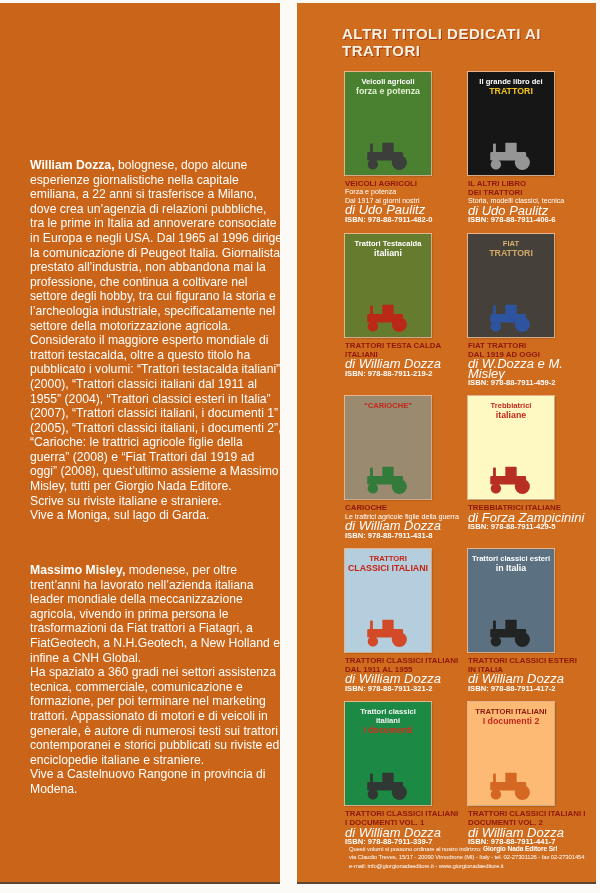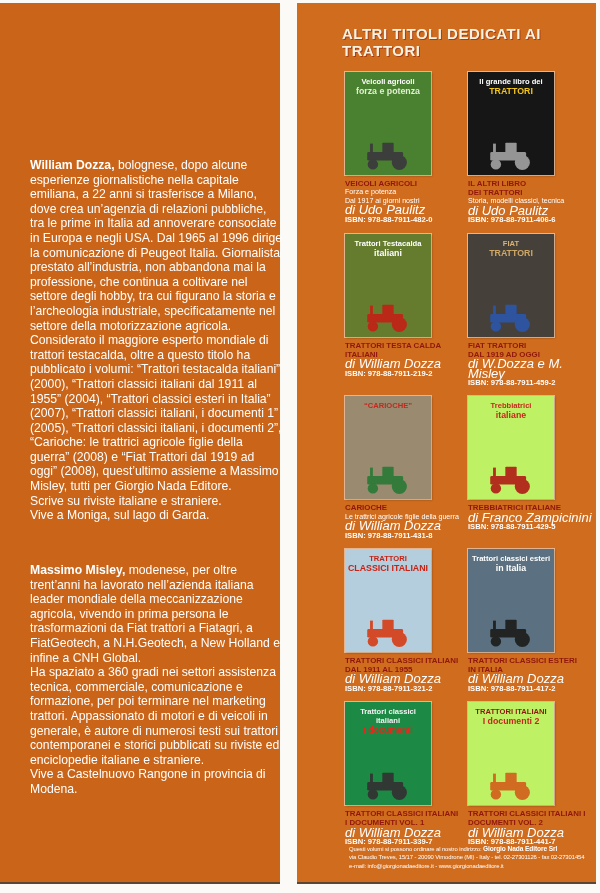--- a/index.html
+++ b/index.html
@@ -154,35 +154,35 @@
         </div>
         <div class="cap">
           <div class="cap-title">CARIOCHE</div>
           <div class="cap-sub">Le trattrici agricole figlie della guerra</div>
           <div class="cap-author">di William Dozza</div>
           <div class="cap-isbn">ISBN: 978-88-7911-431-8</div>
         </div>
       </div>
 
       <div class="book">
-        <div class="cover" style="background: #bef264;">
+        <div class="cover" style="background: #fef9c3;">
           <div class="cl1" style="color: rgb(197, 40, 28);">Trebbiatrici</div>
           <div class="cl2" style="color: rgb(197, 40, 28);">italiane</div>
           <svg class="tractor" viewBox="0 0 60 36" fill="#b3251a">
               <rect x="8" y="16" width="38" height="9" rx="1.5"></rect>
               <rect x="24" y="6" width="12" height="12" rx="1"></rect>
               <rect x="11" y="7" width="3" height="9"></rect>
               <circle cx="42" cy="27" r="8"></circle>
               <circle cx="14" cy="29" r="5.5"></circle>
             </svg>
         </div>
         <div class="cap">
           <div class="cap-title">TREBBIATRICI ITALIANE</div>
 
-          <div class="cap-author">di Franco Zampicinini</div>
+          <div class="cap-author">di Forza Zampicinini</div>
           <div class="cap-isbn">ISBN: 978-88-7911-429-5</div>
         </div>
       </div>
 
       <div class="book">
         <div class="cover" style="background: rgb(181, 206, 221);">
           <div class="cl1" style="color: rgb(197, 35, 21);">TRATTORI</div>
           <div class="cl2" style="color: rgb(197, 35, 21);">CLASSICI ITALIANI</div>
           <svg class="tractor" viewBox="0 0 60 36" fill="#d54320">
               <rect x="8" y="16" width="38" height="9" rx="1.5"></rect>
@@ -237,21 +237,21 @@
         <div class="cap">
           <div class="cap-title">TRATTORI CLASSICI ITALIANI
 I DOCUMENTI VOL. 1</div>
 
           <div class="cap-author">di William Dozza</div>
           <div class="cap-isbn">ISBN: 978-88-7911-339-7</div>
         </div>
       </div>
 
       <div class="book">
-        <div class="cover" style="background: #bef264;">
+        <div class="cover" style="background: #fdba74;">
           <div class="cl1" style="color: rgb(138, 26, 14);">TRATTORI ITALIANI</div>
           <div class="cl2" style="color: rgb(197, 40, 28);">I documenti 2</div>
           <svg class="tractor" viewBox="0 0 60 36" fill="#d2641e">
               <rect x="8" y="16" width="38" height="9" rx="1.5"></rect>
               <rect x="24" y="6" width="12" height="12" rx="1"></rect>
               <rect x="11" y="7" width="3" height="9"></rect>
               <circle cx="42" cy="27" r="8"></circle>
               <circle cx="14" cy="29" r="5.5"></circle>
             </svg>
         </div>

